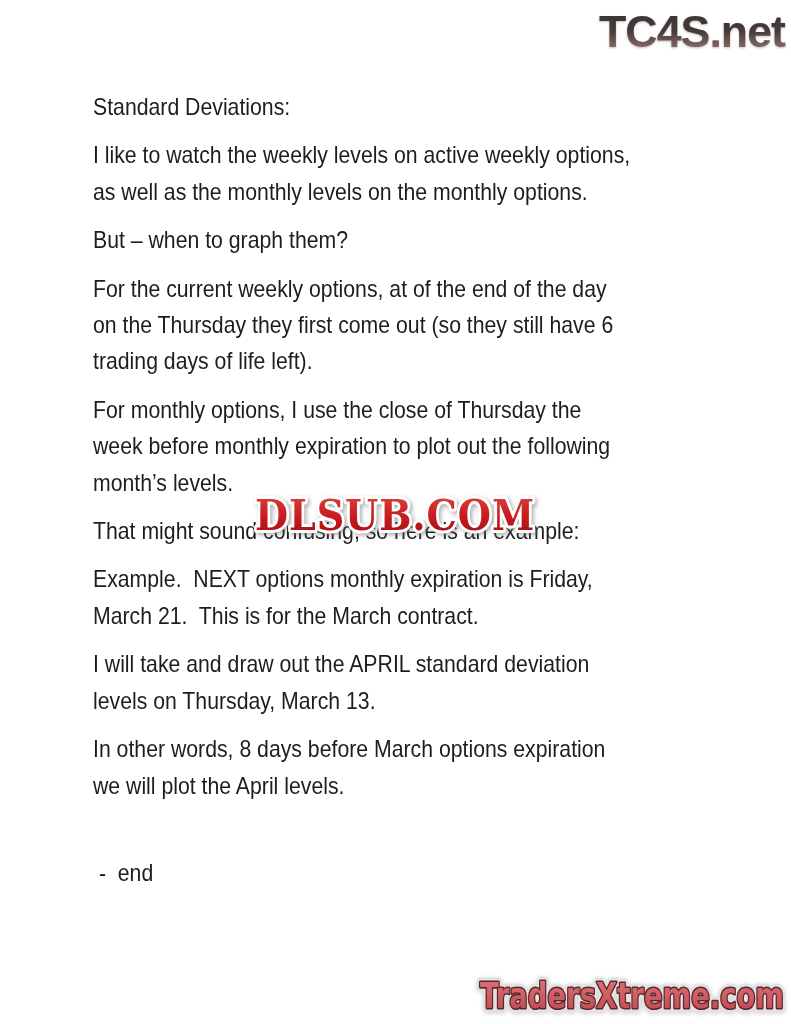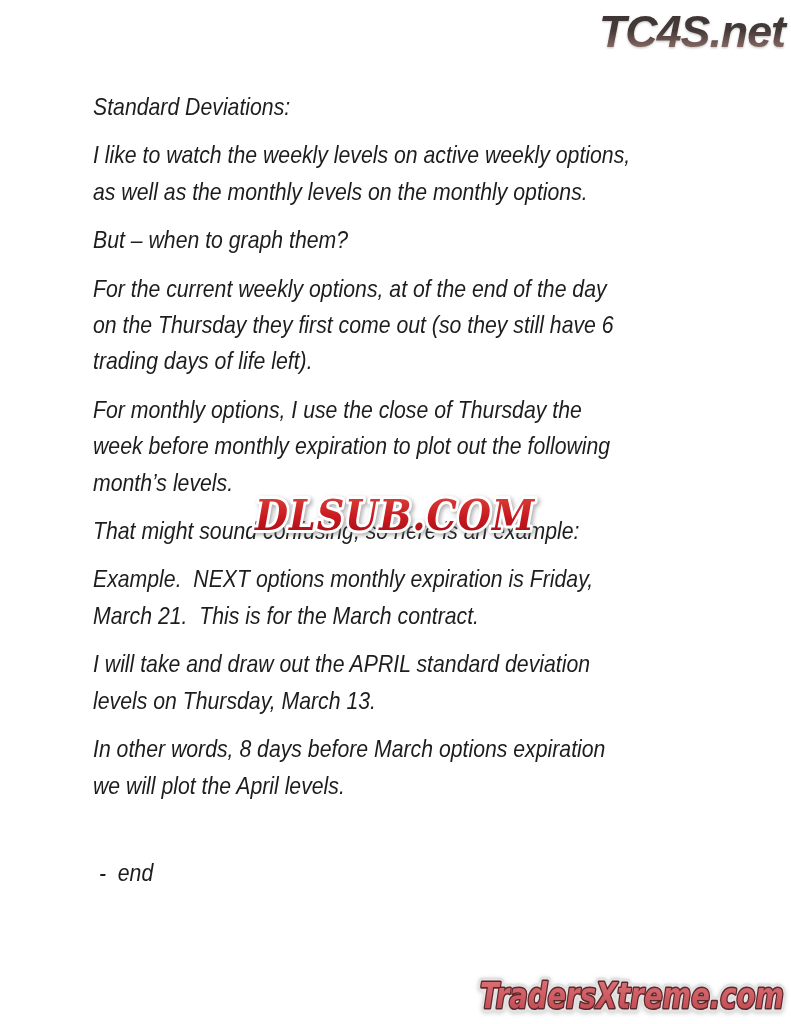--- a/index.html
+++ b/index.html
@@ -3,21 +3,20 @@
 <meta charset="utf-8">
 <style>
   html, body { margin: 0; padding: 0; background: #ffffff; }
   .page {
     position: relative;
     width: 791px;
     height: 1024px;
     background: #ffffff;
     overflow: hidden;
     font-family: "Liberation Sans", sans-serif;
-    font-style: italic;
   }
 
   
   .tc4s-logo {
     position: absolute;
     left: 582px;
     top: 2px;
     width: 210px;
     height: 58px;
   }

